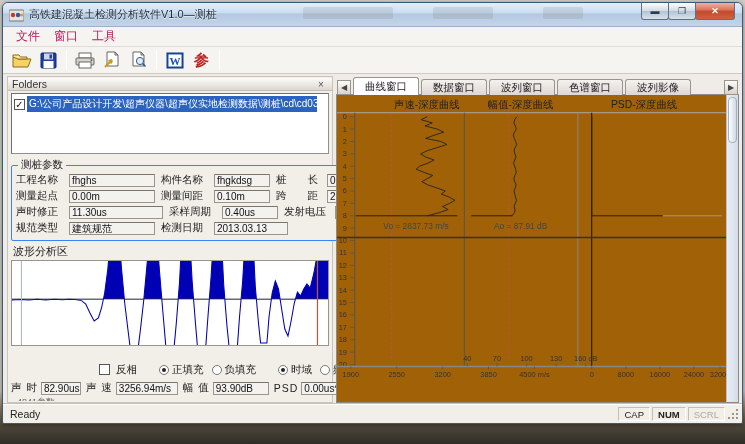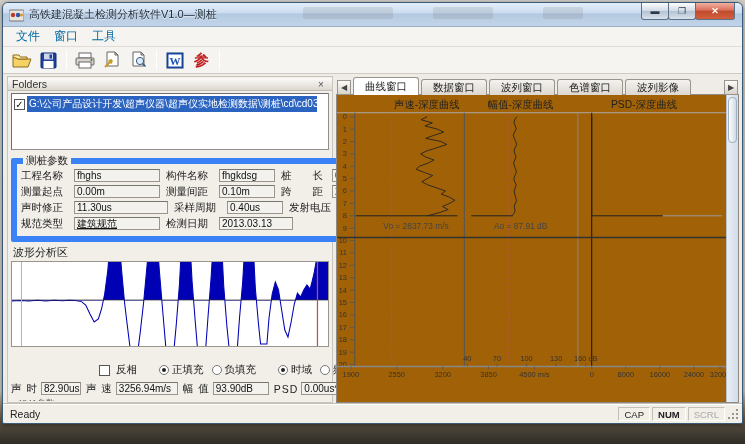--- a/index.html
+++ b/index.html
@@ -37,21 +37,21 @@
   .winbtn.close{
     width:40px;
     background:linear-gradient(180deg,#f3b0a0, #d9705a 45%, #c04a2e 50%, #d2603c);
     color:#fff; font-weight:bold;
   }
   
   .menubar{
     height:20px; background:#f6f4f1; border-bottom:1px solid #e0ddd8;
     display:flex; align-items:center; padding-left:6px; flex:0 0 auto;
   }
-  .menu-item{font-size:12px; color:#0369a1; padding:2px 7px;}
+  .menu-item{font-size:12px; color:#be185d; padding:2px 7px;}
   .toolbar{
     height:27px; background:#f6f4f1; border-bottom:1px solid #cfcac2;
     display:flex; align-items:center; padding-left:5px; flex:0 0 auto;
   }
   .tbtn{width:25px; height:23px; display:flex; align-items:center; justify-content:center; margin:0 1px;}
   .tsep{width:1px; height:20px; background:#c6c1b9; border-right:1px solid #fff; margin:0 4px;}
   .canshu{font-size:15px; font-weight:bold; color:#c02020;}
   
   .main{flex:1 1 auto; display:flex; background:#efece7; padding:2px 3px 1px 4px; gap:3px; min-height:0;}
   
@@ -63,21 +63,21 @@
   }
   .folders-cap .cap-x{margin-left:auto; font-size:10px; color:#555; width:14px; text-align:center;}
   .folder-list{
     height:88px; background:#fff; border:1px solid #8f8f8f;
     border-top-color:#6f6f6f; border-left-color:#6f6f6f; padding:3px 2px; overflow:hidden;
   }
   .folder-row{display:flex; align-items:center; height:14px;}
   .cbx{width:11px; height:11px; border:1px solid #555; background:#fff; font-size:10px; line-height:9px; text-align:center; color:#111; margin-right:2px; flex:0 0 auto;}
   .folder-label{background:#2a63c0; color:#fff; font-size:10px; white-space:nowrap; overflow:hidden; padding:1px 2px; max-width:290px;}
   
-  .params{border:6px solid #3b82f6; border-radius:2px; margin-top:4px; padding:1px 4px 3px 4px; position:relative; background:#f2efe9;}
+  .params{border:1px solid #3b82f6; border-radius:2px; margin-top:4px; padding:1px 4px 3px 4px; position:relative; background:#f2efe9;}
   .params legend{font-size:10.5px; color:#222; padding:0 3px; margin-left:2px;}
   .prow{display:flex; align-items:center; margin-bottom:2px;}
   .pcell{display:flex; align-items:center;}
   .plabel{font-size:10.5px; color:#222; white-space:pre; flex:0 0 auto;}
   .tb{
     background:#f4f2ee; border:1px solid #9a958c; border-top-color:#7a766e;
     font-size:10px; color:#111; height:13px; line-height:12px; padding:0 2px;
     white-space:nowrap; overflow:hidden; margin-left:3px;
   }
   .wave-title{font-size:11px; color:#222; margin:3px 0 1px 2px;}
@@ -275,21 +275,21 @@
                 <div class="tb" style="width: 56px;">0.40us</div>
               </div>
               <div class="pcell" style="margin-right: 6px;">
                 <span class="plabel" style="width: 48px;">发射电压</span>
                 <div class="tb" style="width: 74px;">500V</div>
               </div>
             </div>
             <div class="prow">
               <div class="pcell" style="margin-right: 6px;">
                 <span class="plabel" style="width: 50px;">规范类型</span>
-                <div class="tb" style="width: 86px; text-decoration: underline;">建筑规范</div>
+                <div class="tb" style="width: 86px;">建筑规范</div>
               </div>
               <div class="pcell" style="margin-right: 6px;">
                 <span class="plabel" style="width: 50px;">检测日期</span>
                 <div class="tb" style="width: 74px;">2013.03.13</div>
               </div>
             </div>
           </div>
       </fieldset>
 
       <div class="wave-title">波形分析区</div>

